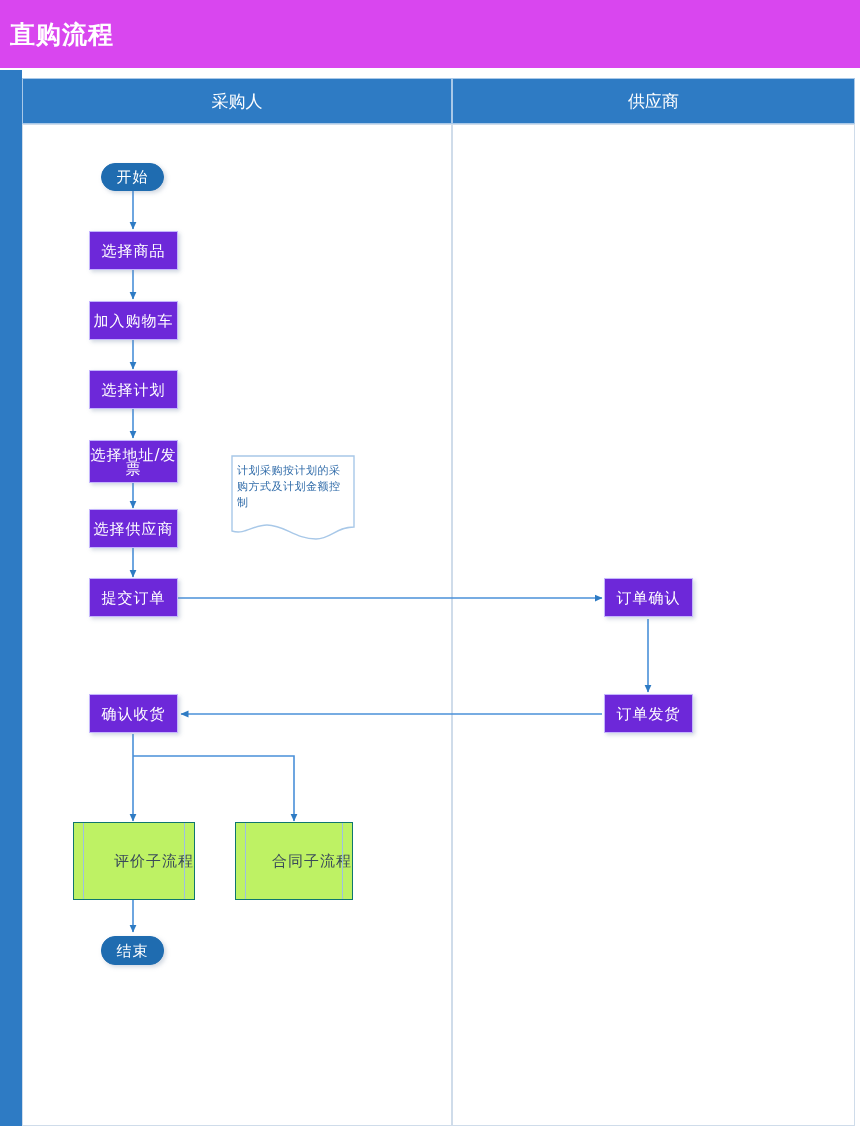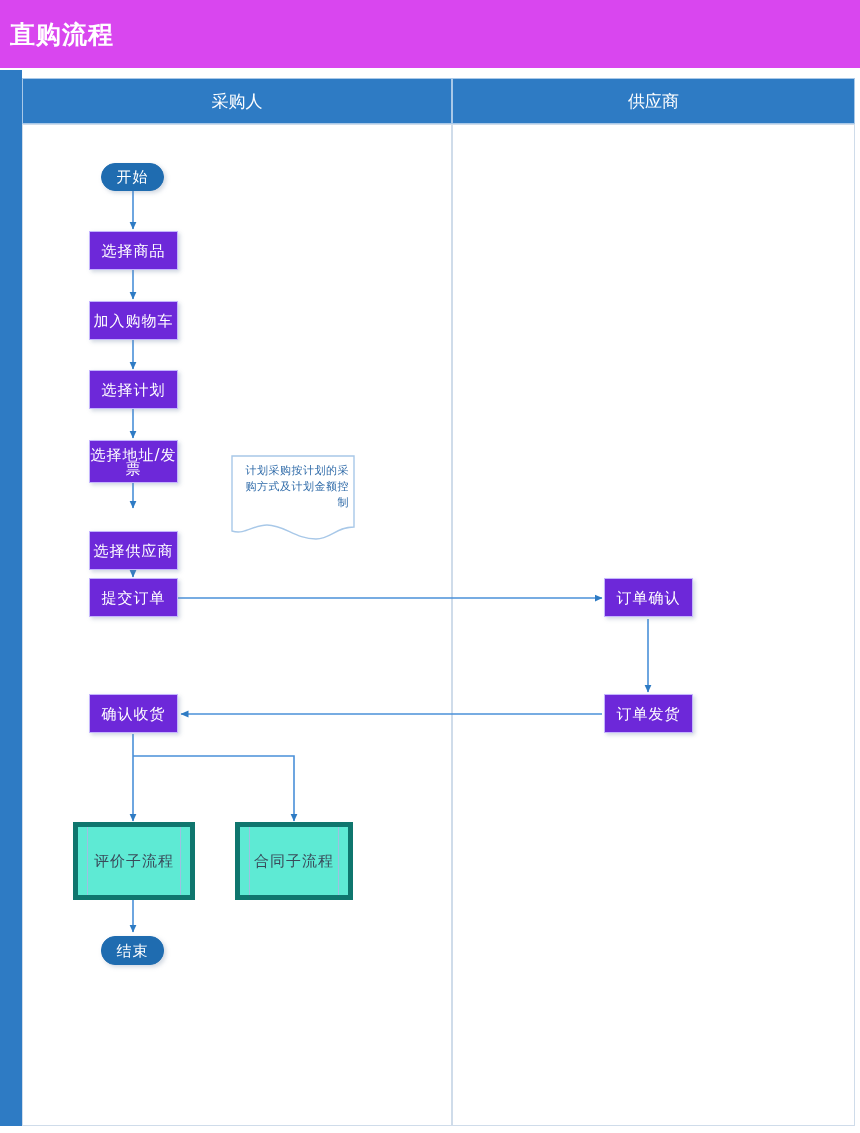--- a/index.html
+++ b/index.html
@@ -105,24 +105,25 @@
   }
   .node-terminator {
     background: #1f6cb0;
     border: 1px solid #1f6cb0;
     color: #ffffff;
     border-radius: 14px;
     box-shadow: 2px 2px 4px rgba(120,140,170,0.35);
     letter-spacing: 1px;
   }
   .node-subprocess {
-    background: #5eead4;
-    border: 5px solid #0f766e;
+    background: #bef264;
+    border: 1px solid #0f766e;
     color: #3a4a5a;
     letter-spacing: 1px;
+    justify-content: flex-end;
   }
   .node-subprocess::before,
   .node-subprocess::after {
     content: "";
     position: absolute;
     top: 0; bottom: 0;
     width: 0;
     border-left: 1px solid #9dc0e2;
   }
   .node-subprocess::before { left: 9px; }
@@ -132,21 +133,21 @@
   #note {
     position: absolute;
     left: 231px; top: 455px;
     width: 124px; height: 88px;
     z-index: 4;
   }
   #note-text {
     position: absolute;
     left: 0; top: 8px;
     width: 124px;
-    text-align: right;
+    text-align: left;
     font-size: 11px;
     line-height: 16px;
     color: #2e6aa8;
     letter-spacing: 0.5px;
     padding: 0 6px;
     box-sizing: border-box;
   }
 
   
   #wires { position: absolute; left: 0; top: 0; width: 860px; height: 1133px; z-index: 3; }
@@ -216,21 +217,21 @@
   </div>
 
   <div class="node node-task" style="left:89px; top:370px; width:89px; height:39px;">
     <span>选择计划</span>
   </div>
 
   <div class="node node-task" style="left:89px; top:440px; width:89px; height:43px;">
     <span>选择地址/发票</span>
   </div>
 
-  <div class="node node-task" style="left:89px; top:509px; width:89px; height:39px;margin-top:22px;">
+  <div class="node node-task" style="left:89px; top:509px; width:89px; height:39px;">
     <span>选择供应商</span>
   </div>
 
   <div class="node node-task" style="left:89px; top:578px; width:89px; height:39px;">
     <span>提交订单</span>
   </div>
 
   <div class="node node-task" style="left:604px; top:578px; width:89px; height:39px;">
     <span>订单确认</span>
   </div>

